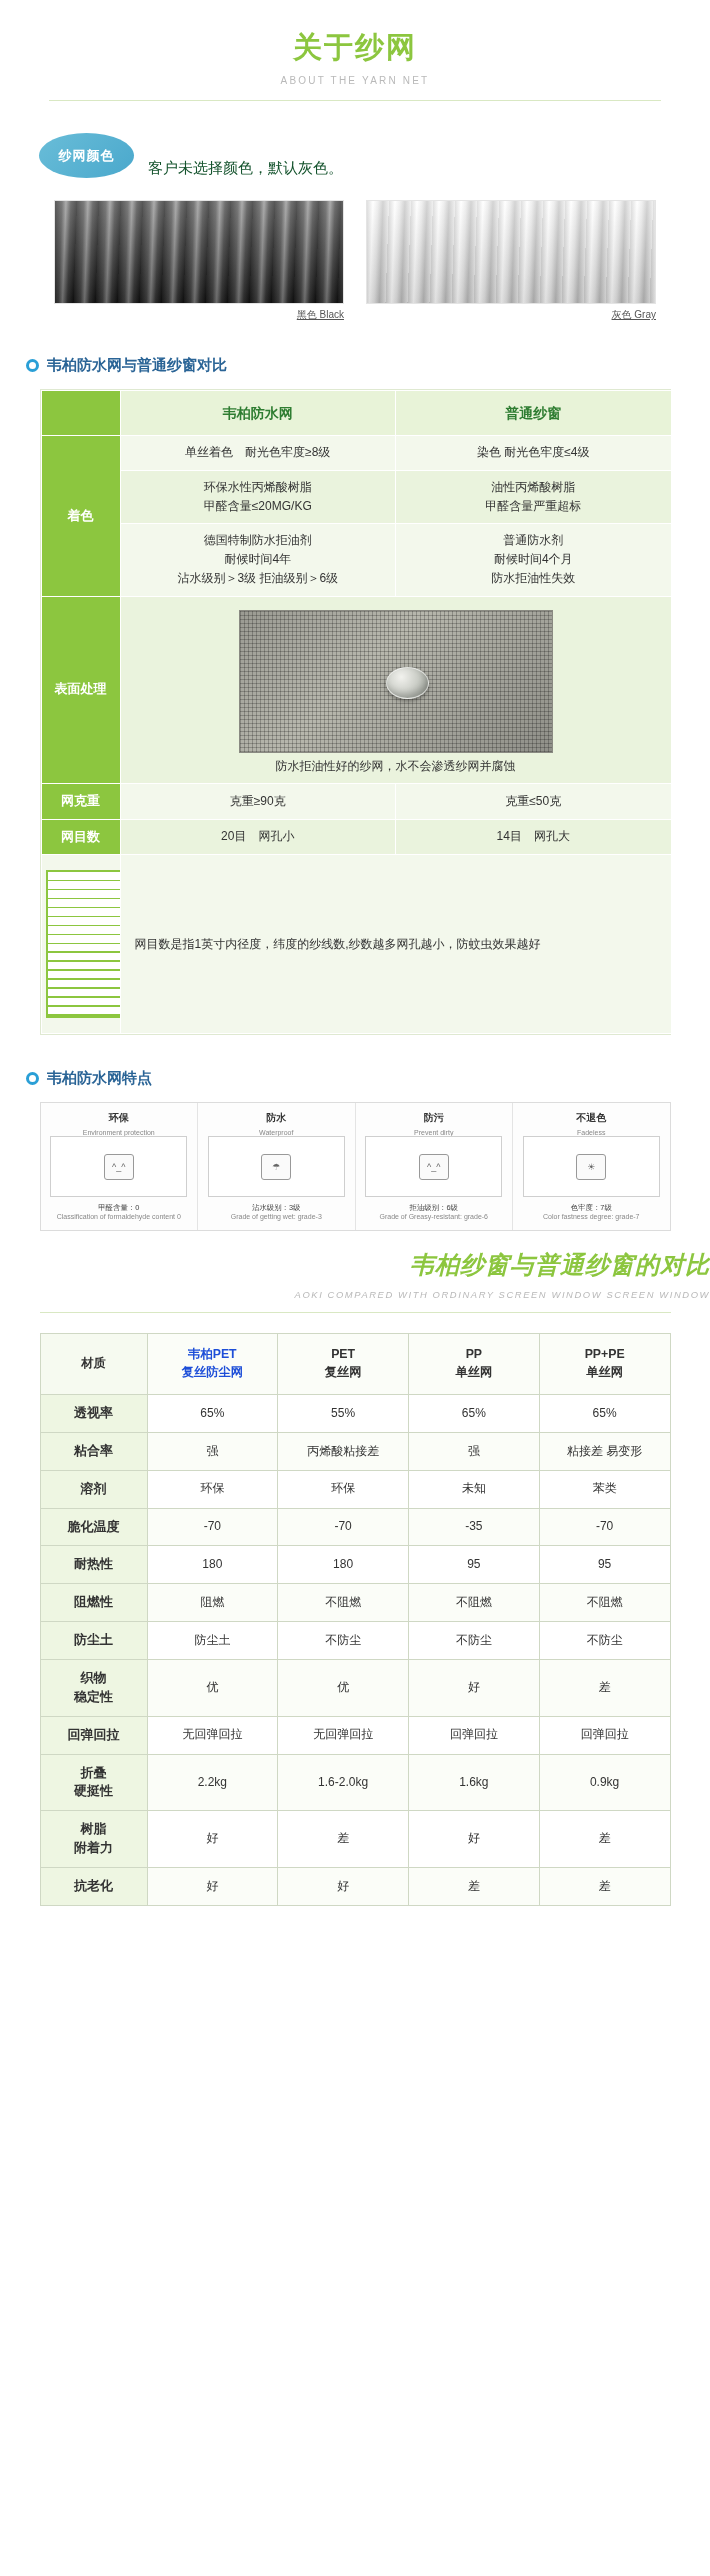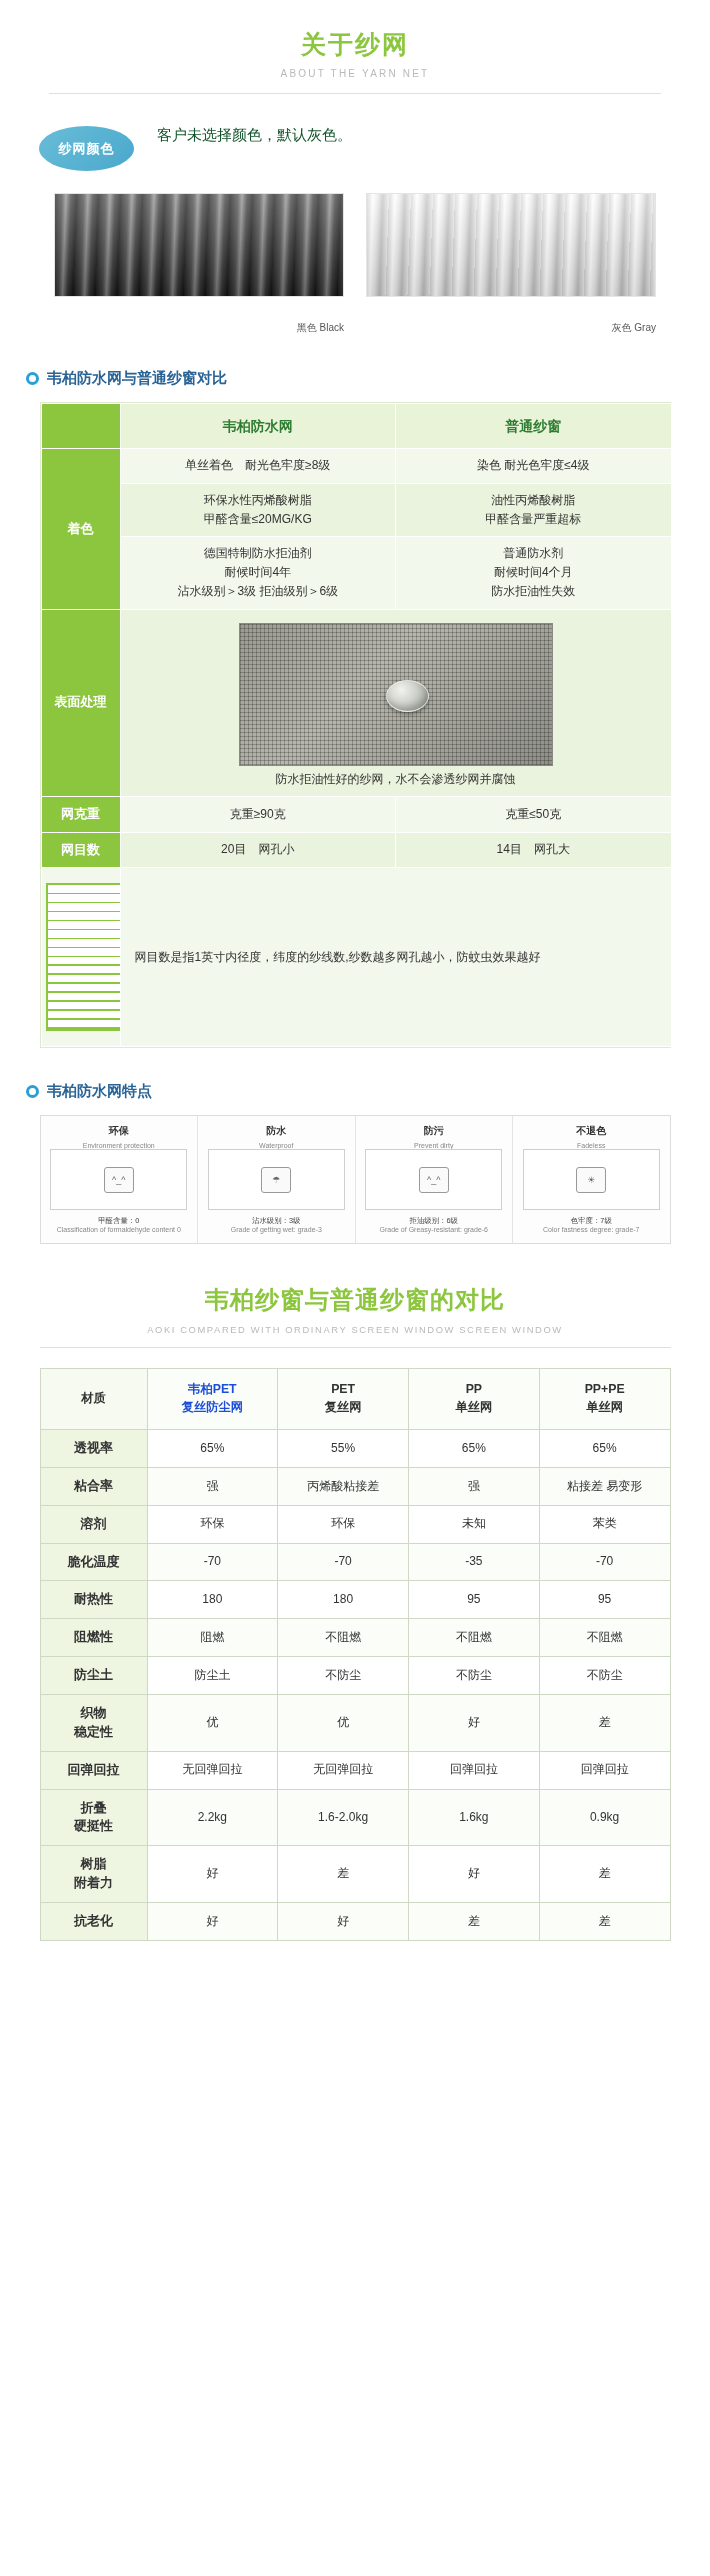--- a/index.html
+++ b/index.html
@@ -8,31 +8,31 @@
     width: 710px;
     font-family: "Liberation Sans", sans-serif;
     background: #ffffff;
     color: #333;
   }
   .page { width: 710px; position: relative; padding-bottom: 39px; }
 
   
   .sec-title { text-align:center; padding-top: 28px; }
   .sec-title .cn {
-    font-size: 25px; color:#8cc63f; font-weight:bold; letter-spacing:2px;
+    font-size: 29px; color:#8cc63f; font-weight:bold; letter-spacing:2px;
   }
   .sec-title .en {
     font-size: 10px; color:#b9b9b9; letter-spacing:2.2px; margin-top:7px;
   }
   .sec-title .rule {
     width: 612px; height:1px; background:#d9e8c3; margin: 14px auto 0;
   }
 
   
-  .color-note { display:flex; align-items:flex-start; margin: 32px 5px 0 39px; gap: 9px; }
+  .color-note { display:flex; align-items:flex-end; margin: 32px 5px 0 39px; }
   .color-badge {
     width: 95px; height: 45px; border-radius: 50%;
     background: linear-gradient(135deg,#69bdd8,#4aa8cc);
     color:#fff; font-size:13px; font-weight:bold;
     display:flex; align-items:center; justify-content:center;
     letter-spacing:1px;
   }
   .color-text { font-size:15px; color:#14532d; margin-left:14px; }
 
   
@@ -53,21 +53,21 @@
   }
   .photo.gray {
     background:
       repeating-linear-gradient(92deg,
         #cfcfcf 0px, #ffffff 6px, #e6e6e6 11px, #bdbdbd 16px, #e9e9e9 22px);
   }
   .photo.gray::after {
     content:""; position:absolute; inset:0;
     background: linear-gradient(180deg, rgba(255,255,255,.35), rgba(0,0,0,.12));
   }
-  .photo-cap { text-align:right; font-size:10px; color:#555; margin-top:24px; }
+  .photo-cap { text-align:right; font-size:10px; color:#555; margin-top:4px;text-decoration:underline; }
 
   
   .bullet-head { display:flex; align-items:center; margin: 34px 0 14px 26px; }
   .bullet-dot {
     width:13px; height:13px; border-radius:50%;
     border:3px solid #2a9fd6; background:#fff; margin-right:8px;
   }
   .bullet-text { font-size:15px; font-weight:bold; color:#2a6496; }
   .bullet-text.blue2 { color:#2a6496; }
 
@@ -127,21 +127,21 @@
   .feat-title { font-size:10px; font-weight:bold; color:#333; margin-bottom:4px; }
   .feat-en { font-size:7px; color:#888; }
   .feat-sub { font-size:7.4px; color:#444; margin-top:5px; line-height:1.5; }
   .smiley {
     position:absolute; left:50%; top:50%; transform:translate(-50%,-50%);
     width:30px; height:26px; border:1px solid #999; border-radius:3px; background:#fafafa;
     font-size:9px; color:#666; display:flex; align-items:center; justify-content:center;
   }
 
   
-  .sec-title2 { text-align:center; margin-top: 40px; }
+  .sec-title2 { text-align:right; margin-top: 18px; font-style: italic; }
   .sec-title2 .cn { font-size:24px; color:#8cc63f; font-weight:bold; letter-spacing:1px; }
   .sec-title2 .en { font-size:9.4px; color:#b9b9b9; letter-spacing:1.6px; margin-top:8px; }
   .sec-title2 .rule { width:631px; height:1px; background:#d9e8c3; margin:12px auto 0; }
 
   
   .mat { width:631px; margin: 20px auto 0; border-collapse:collapse; table-layout:fixed; }
   .mat td {
     border:1px solid #cfd8c4; font-size:12px; text-align:center; color:#333;
     padding:9px 3px; line-height:1.45;
   }

